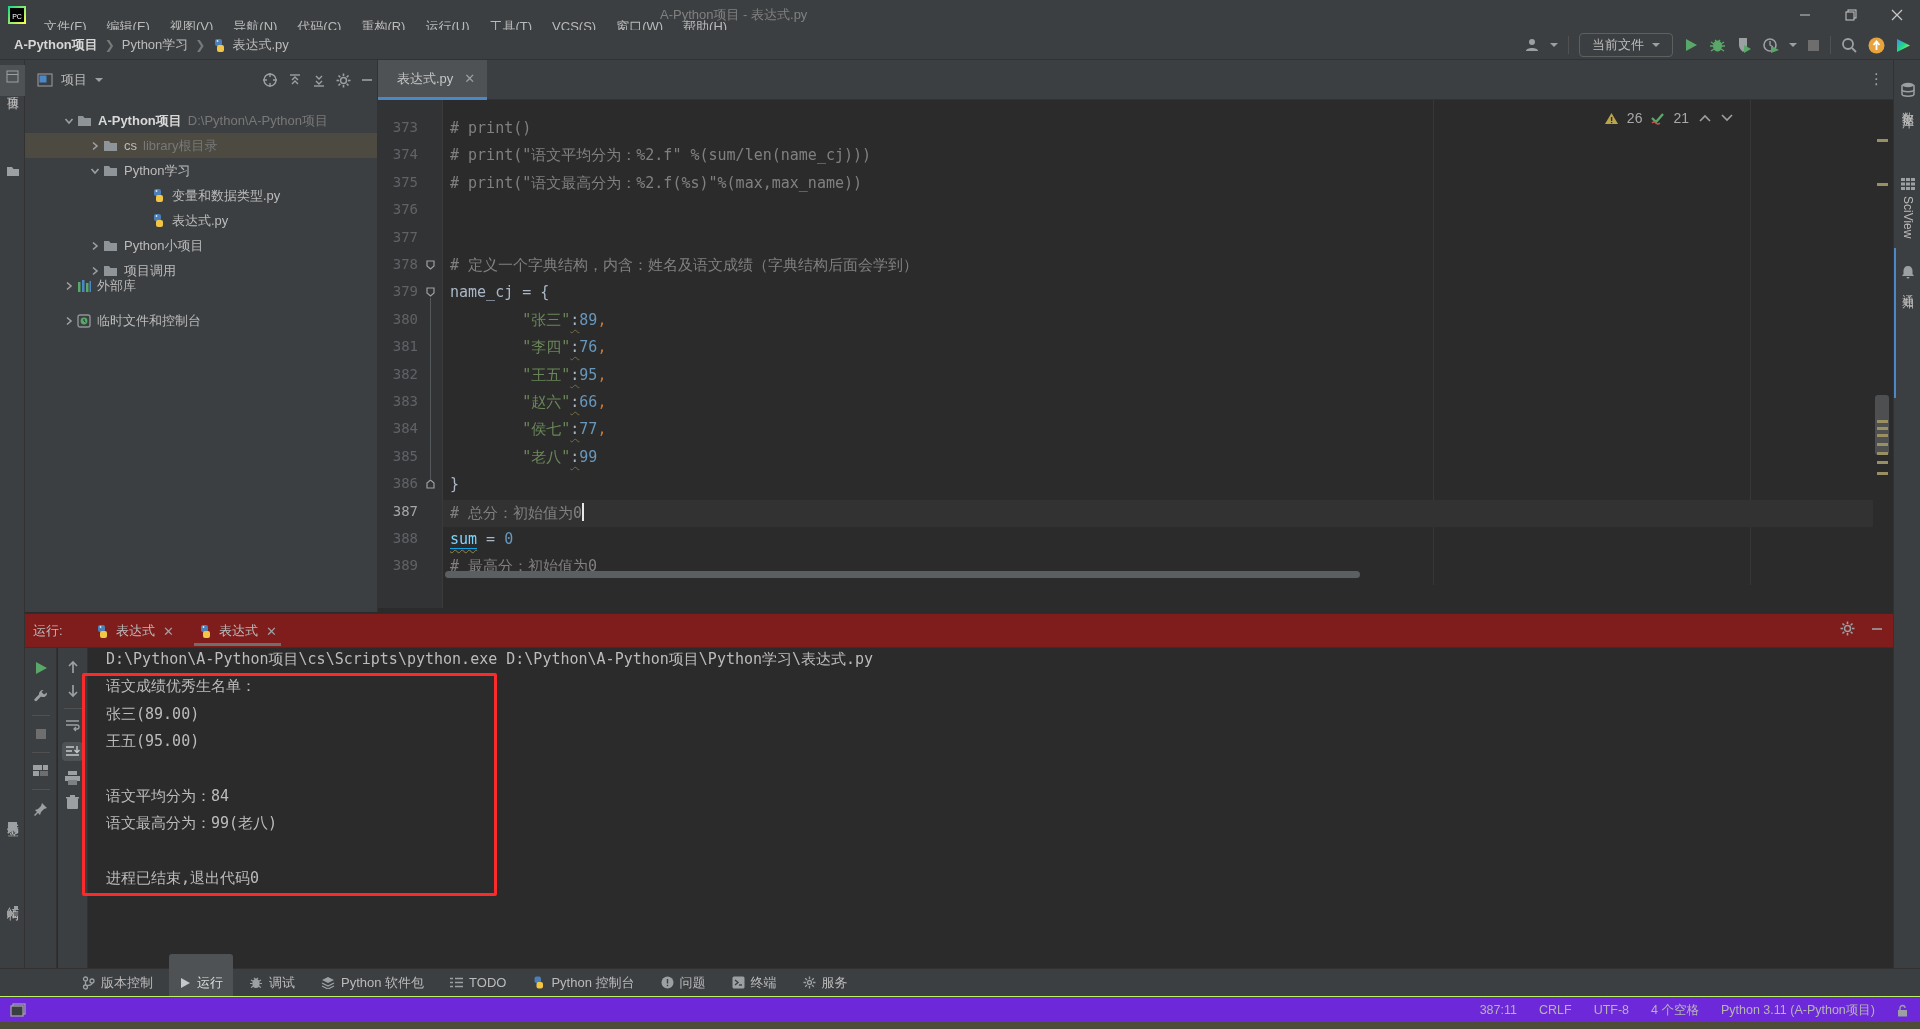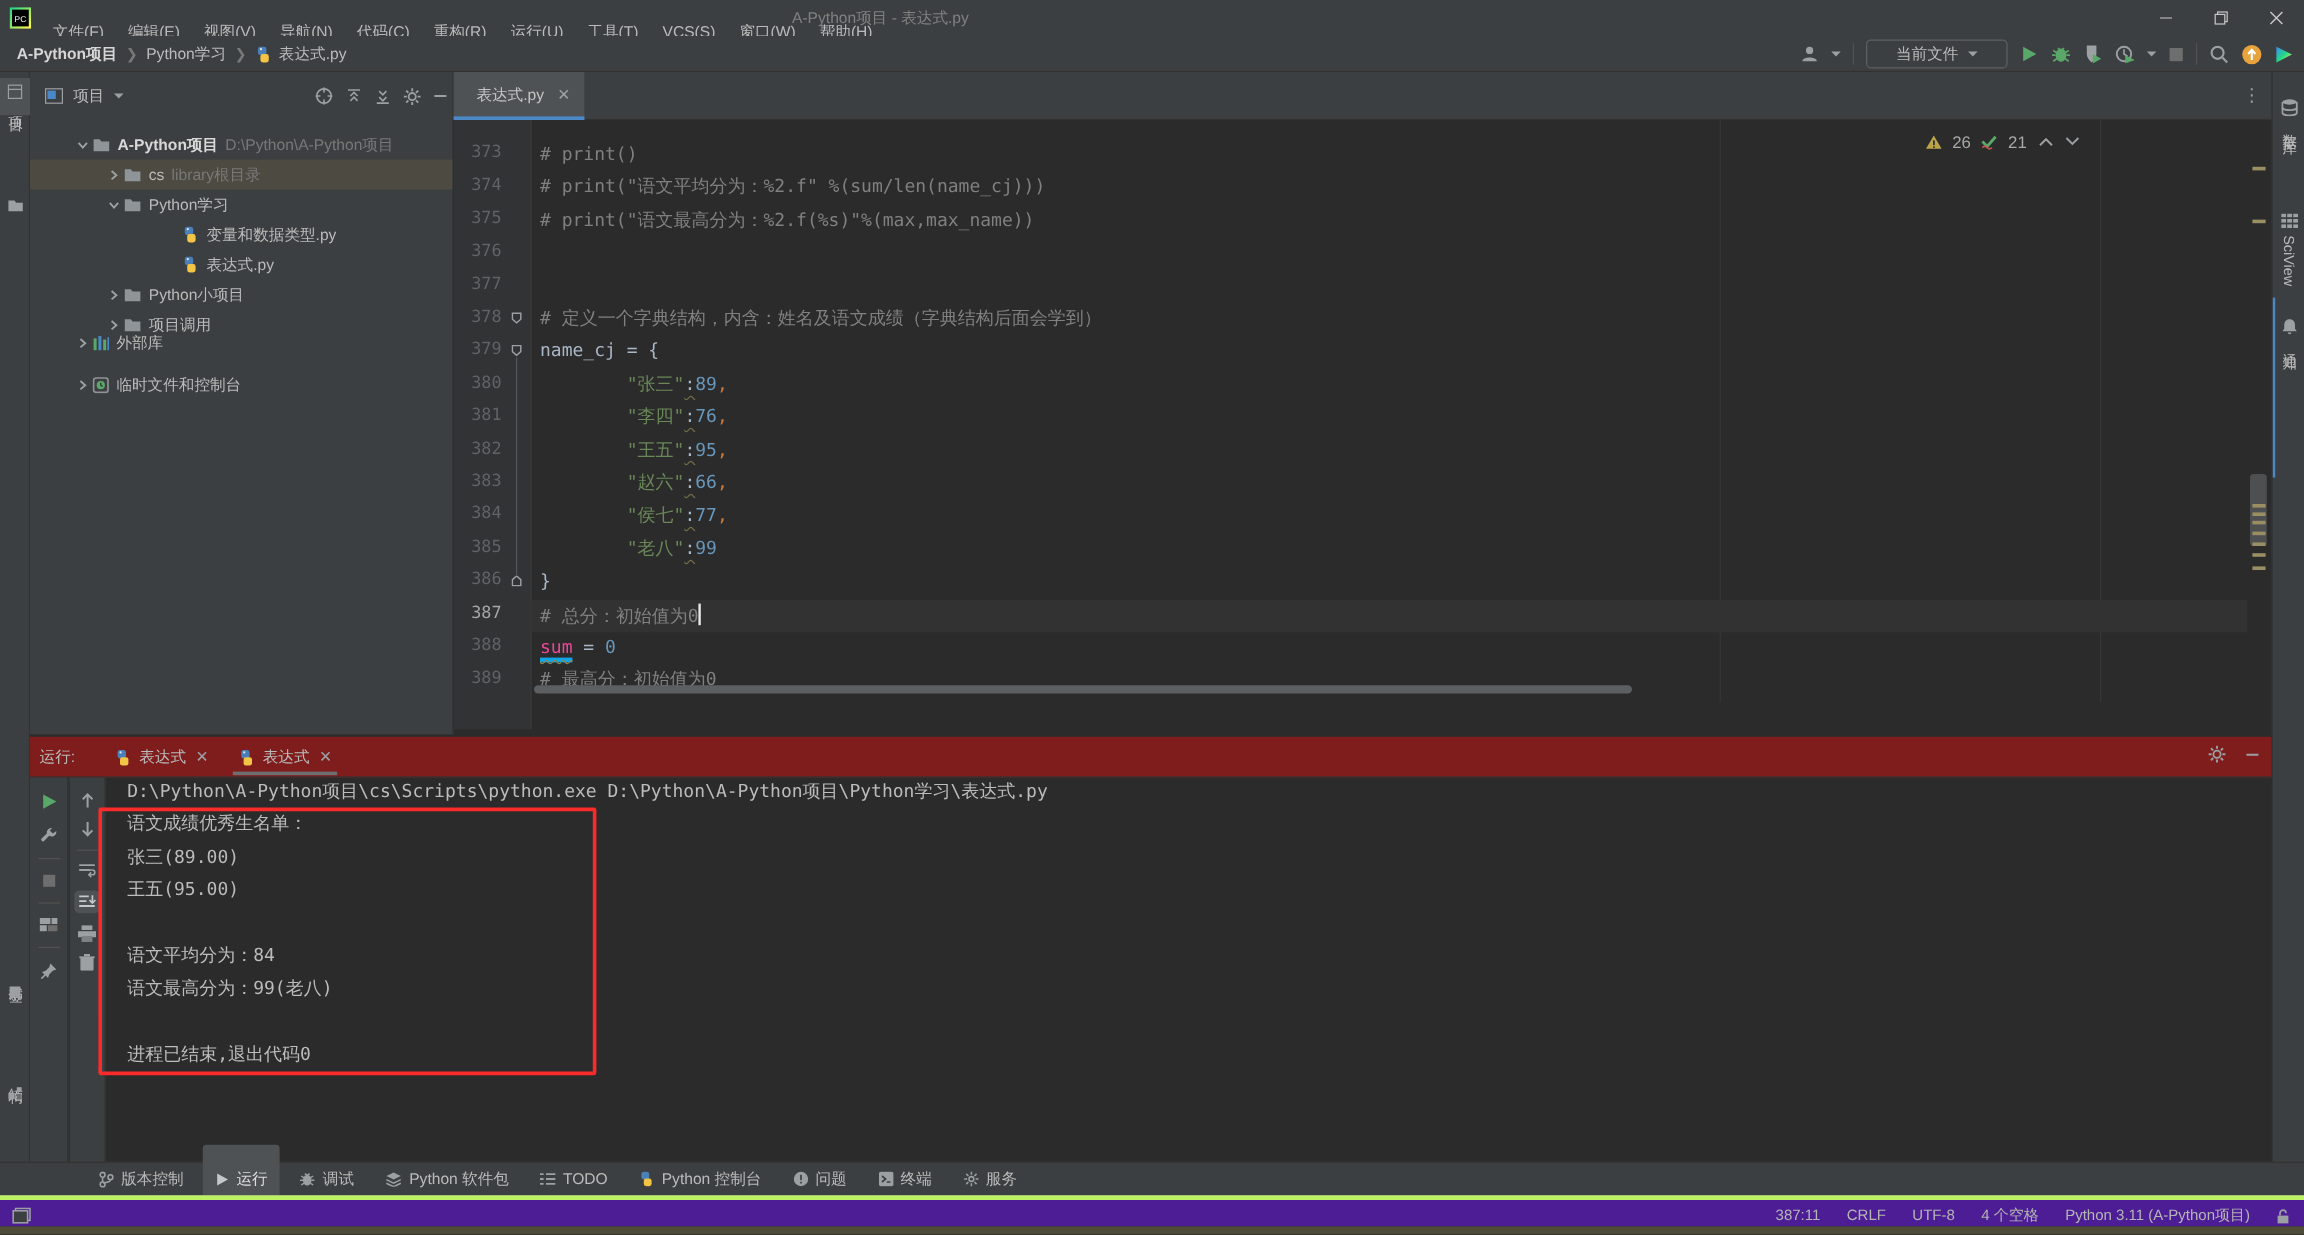--- a/index.html
+++ b/index.html
@@ -20,21 +20,21 @@
   .win-controls { position:absolute; right:0; top:0; height:30px; display:flex; }
   .win-btn { width:46px; height:30px; display:flex; align-items:center; justify-content:center; color:#c8c8c8; }
 
   
   .navbar { position:absolute; left:0; top:30px; width:1920px; height:30px; background:#3c3f41; border-bottom:1px solid #323232; }
   .crumbs { position:absolute; left:14px; top:0; height:30px; display:flex; align-items:center; }
   .crumb-sep { color:#787878; margin:0 7px; font-size:12px; }
   .crumb { color:#bbbbbb; }
   .crumb.first { color:#d6d6d6; font-weight:bold; }
   .nav-right { position:absolute; right:8px; top:0; height:30px; display:flex; align-items:center; gap:10px; }
-  .runcfg { height:24px; border:1px solid #5e6060; border-radius:4px; padding:0 24px; display:flex; align-items:center; gap:8px; color:#bbbbbb; }
+  .runcfg { height:24px; border:1px solid #5e6060; border-radius:4px; padding:0 12px; display:flex; align-items:center; gap:8px; color:#bbbbbb; }
   .vdiv { width:1px; height:18px; background:#515151; }
   .caret { width:0; height:0; border-left:4px solid transparent; border-right:4px solid transparent; border-top:4px solid #9da0a3; display:inline-block; }
 
   
   .left-strip { position:absolute; left:0; top:60px; width:25px; height:962px; background:#3c3f41; border-right:1px solid #323232; }
   .vtab { position:absolute; left:0; width:25px; display:flex; flex-direction:column; align-items:center; gap:4px; padding:5px 0; color:#bbbbbb; }
   .vtext { writing-mode:vertical-rl; text-orientation:upright; font-size:12px; letter-spacing:2px; }
   .vtab.active { background:#4e5254; }
 
   
@@ -60,21 +60,21 @@
   .gutter-bg { position:absolute; left:0; top:0; width:65px; height:100%; background:#313335; border-right:1px solid #3a3a3a; }
   .guide { position:absolute; top:0; width:1px; height:485px; background:#373737; }
   .crow { position:absolute; left:0; width:100%; height:27px; }
   .crow .ln { position:absolute; left:0; top:3px; width:40px; text-align:right; color:#606366; font-size:14px; }
   .crow.cur .ln { color:#a6a6a6; }
   .crow .src { position:absolute; left:72px; top:3px; white-space:pre; color:#a9b7c6; }
   .curline { position:absolute; left:65px; width:1430px; height:27px; background:#323232; }
   .tk-cm { color:#808080; } .tk-st { color:#6a8759; } .tk-nu { color:#6897bb; }
   .tk-cma { color:#cc7832; } .tk-pl { color:#a9b7c6; }
   .tk-cl { color:#a9b7c6; text-decoration:underline wavy #756e46 1px; text-underline-offset:4px; }
-  .tk-warn { color:#ec4899; text-decoration:underline wavy #8f864c 1px; text-underline-offset:5px; border-bottom:4px solid #0ea5e9; }
+  .tk-warn { color:#7dd3fc; text-decoration:underline wavy #8f864c 1px; text-underline-offset:5px; border-bottom:1px solid #0ea5e9; }
   .cursor-bar { display:inline-block; width:2px; height:18px; background:#e8e8e8; vertical-align:-3px; }
   .hscroll { position:absolute; left:67px; top:471px; width:915px; height:7px; background:#5c5f61; border-radius:4px; }
   .insp { position:absolute; right:160px; top:10px; display:flex; align-items:center; gap:8px; color:#a8a8a8; font-family:"Liberation Sans",sans-serif; font-size:14px; }
   .insp .sep { margin:0 2px; }
   
   .escroll { position:absolute; left:1873px; top:100px; width:20px; height:508px; background:#2b2b2b; }
   .emark { position:absolute; left:4px; width:11px; height:3px; background:#998f63; }
   .ethumb { position:absolute; left:2px; width:14px; background:#4d4f51; border-radius:3px; }
 
   
@@ -96,21 +96,21 @@
   .hdiv { width:18px; height:1px; background:#515151; }
   .toggled { background:#4e5254; border-radius:4px; padding:3px; }
   .console { position:absolute; left:81px; top:32px; font-family:"DejaVu Sans Mono","Liberation Mono",monospace; font-size:15px; color:#bcbcbc; }
   .cline { height:27.4px; line-height:27.4px; white-space:pre; }
   .redbox { position:absolute; left:57px; top:59px; width:415px; height:223px; border:3px solid #fb2b2b; border-radius:2px; }
 
   
   .bottombar { position:absolute; left:0; top:968px; width:1920px; height:28px; background:#3c3f41; border-top:1px solid #323232; display:flex; align-items:center; padding-left:72px; gap:6px; }
   .bitem { display:flex; align-items:center; gap:6px; padding:20px 10px; border-radius:3px; color:#bbbbbb; }
   .bitem.active { background:#4e5254; color:#dddddd; }
-  .statusbar { position:absolute; left:0; top:996px; width:1920px; height:26px; background:#4c1d95; border-top:4px solid #bef264; }
+  .statusbar { position:absolute; left:0; top:996px; width:1920px; height:26px; background:#6d28d9; border-top:1px solid #bef264; }
   .status-right { position:absolute; right:12px; top:0; height:26px; display:flex; align-items:center; gap:22px; color:#b5b5b5; font-size:12.5px; }
   .status-left { position:absolute; left:10px; top:0; height:26px; display:flex; align-items:center; }
   .bottomstrip { position:absolute; left:0; top:1022px; width:1920px; height:7px; background:#4e4b38; }
 </style>
 </head>
 <body>
 
 <div id="app">
 
   <div class="titlebar">

